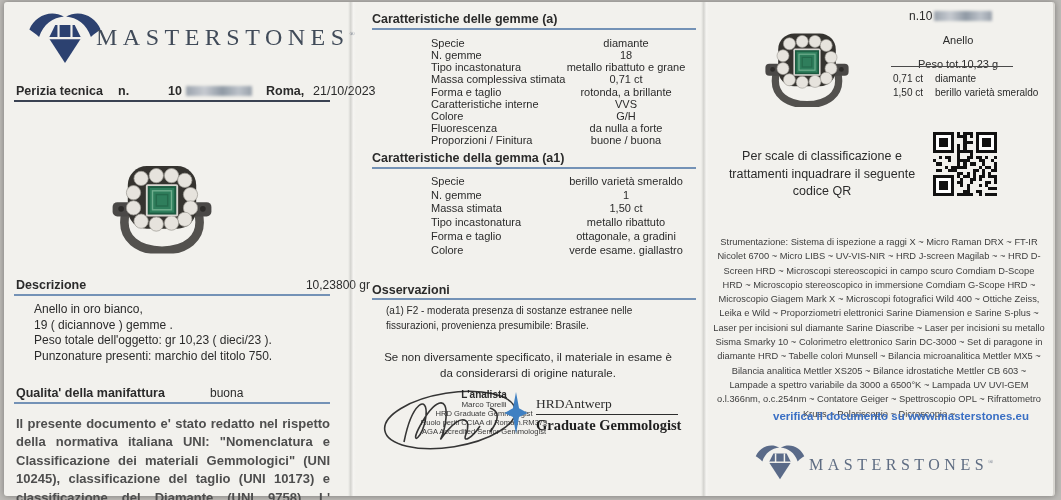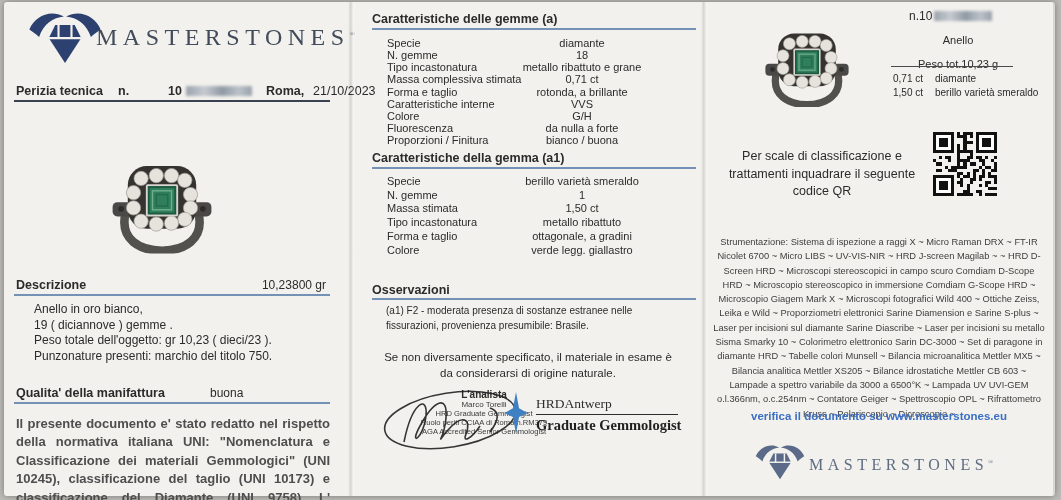--- a/index.html
+++ b/index.html
@@ -1,20 +1,20 @@
 <!DOCTYPE html>
 <html><head>
 <meta charset="utf-8">
 <style>
   html,body{margin:0;padding:0;width:1061px;height:500px;overflow:hidden;
     background:#bdbbb7;font-family:"Liberation Sans",sans-serif;color:#2b2b2b;}
   .scan{position:absolute;left:4px;top:2px;width:1049px;height:494px;
     background:#f2f1ed;border-radius:3px;box-shadow:0 0 6px rgba(0,0,0,.35);
     border-right:2px solid #d8d6d1;}
-  .panel{position:absolute;top:0;height:100%;}
+  .panel{position:absolute;top:0;height:100%;padding-left:44px;}
   .p-left{left:4px;width:344px;}
   .p-mid{left:348px;width:352px;}
   .p-right{left:701px;width:348px;}
   .fold{position:absolute;top:0;bottom:0;width:8px;
     background:linear-gradient(90deg,rgba(0,0,0,0),rgba(0,0,0,.12),rgba(255,255,255,.25),rgba(0,0,0,0));}
   .abs{position:absolute;}
   .b{font-weight:bold;}
   .serifw{font-family:"Liberation Serif",serif;color:#414b59;}
   .rule-dark{position:absolute;height:2px;background:#3a4252;}
   .rule-blue{position:absolute;height:2px;background:#7492b6;}
@@ -149,21 +149,21 @@
     <div class="abs mrow" style="top:108px;width:100%">
         <span class="ml">Colore</span>
         <span class="mv">G/H</span>
       </div>
     <div class="abs mrow" style="top:120px;width:100%">
         <span class="ml">Fluorescenza</span>
         <span class="mv">da nulla a forte</span>
       </div>
     <div class="abs mrow" style="top:132px;width:100%">
         <span class="ml">Proporzioni / Finitura</span>
-        <span class="mv">bianco / buona</span>
+        <span class="mv">buone / buona</span>
       </div>
 
     <span class="abs b" style="left:20px;top:149px;font-size:12.5px">Caratteristiche della gemma (a1)</span>
     <div class="rule-blue" style="left:20px;top:165px;width:324px"></div>
 
     <div class="abs mrow" style="top:173px;width:100%">
         <span class="ml">Specie</span>
         <span class="mv">berillo varietà smeraldo</span>
       </div>
     <div class="abs mrow" style="top:187px;width:100%">
@@ -177,21 +177,21 @@
     <div class="abs mrow" style="top:214px;width:100%">
         <span class="ml">Tipo incastonatura</span>
         <span class="mv">metallo ribattuto</span>
       </div>
     <div class="abs mrow" style="top:228px;width:100%">
         <span class="ml">Forma e taglio</span>
         <span class="mv">ottagonale, a gradini</span>
       </div>
     <div class="abs mrow" style="top:242px;width:100%">
         <span class="ml">Colore</span>
-        <span class="mv">verde legg. giallastro</span>
+        <span class="mv">verde esame. giallastro</span>
       </div>
 
     <span class="abs b" style="left:20px;top:281px;font-size:12.5px">Osservazioni</span>
     <div class="rule-blue" style="left:20px;top:296px;width:324px"></div>
     <div class="abs" style="left:34px;top:302px;width:290px;font-size:10px;line-height:1.45">(a1) F2 - moderata presenza di sostanze estranee nelle fissurazioni, provenienza presumibile: Brasile.</div>
 
     <div class="abs center" style="left:26px;top:348px;width:300px;font-size:11.5px;line-height:1.35">Se non diversamente specificato, il materiale in esame è da considerarsi di origine naturale.</div>
 
     <div class="abs center" style="left:42px;top:387px;width:180px">
       <div class="b" style="font-size:10px">L'analista</div>

